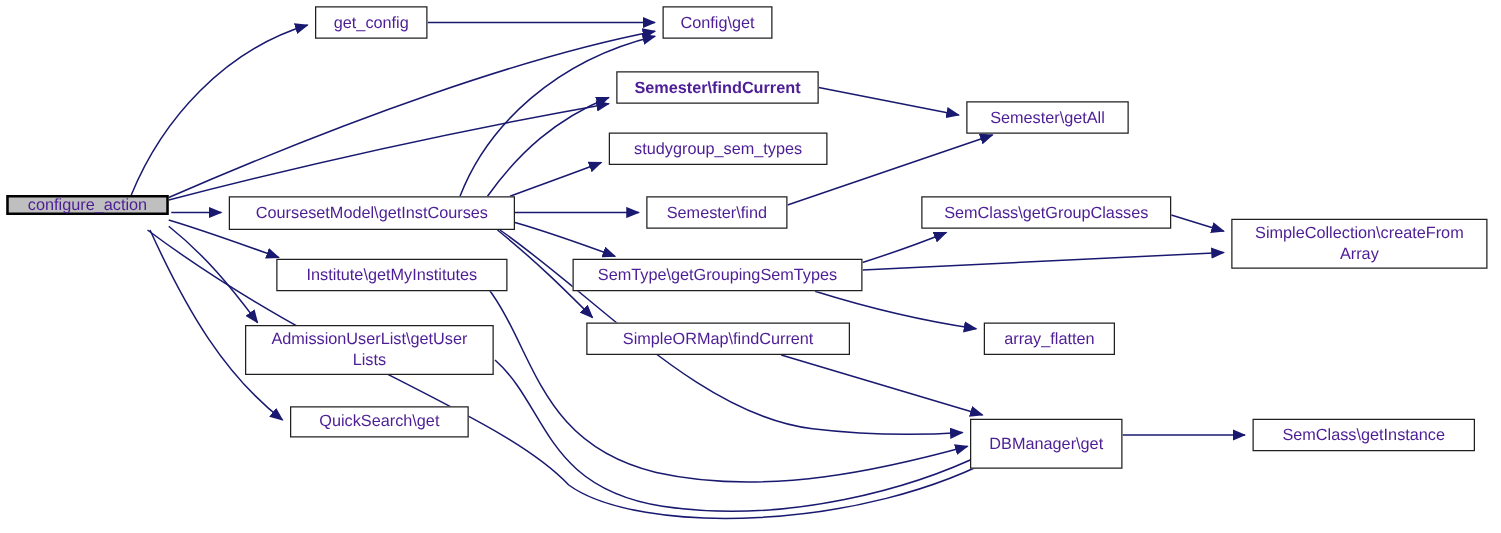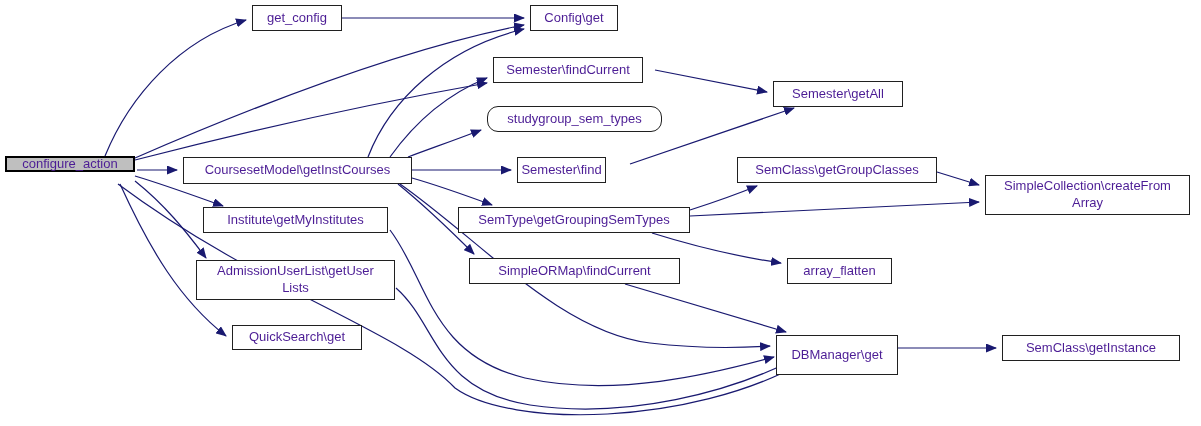--- a/index.html
+++ b/index.html
@@ -68,31 +68,31 @@
         <path d="M 135,176 C 165,185 195,196 223,206" fill="none" stroke="#191970" stroke-width="1.2" marker-end="url(#arrowhead)"></path>
         <path d="M 135,181 C 165,205 185,230 206,258" fill="none" stroke="#191970" stroke-width="1.2" marker-end="url(#arrowhead)"></path>
         <path d="M 120,184 C 150,250 180,300 226,336" fill="none" stroke="#191970" stroke-width="1.2" marker-end="url(#arrowhead)"></path>
         <path d="M 898,348 L 996,348" fill="none" stroke="#191970" stroke-width="1.2" marker-end="url(#arrowhead)"></path>
       </g>
   </svg>
   <div id="node-layer">
       <div class="node highlight" style="left: 5px; top: 156px; width: 130px; height: 16px;">configure_action</div>
       <div class="node" style="left: 252px; top: 5px; width: 90px; height: 26px;">get_config</div>
       <div class="node" style="left: 530px; top: 5px; width: 88px; height: 26px;">Config\get</div>
-      <div class="node" style="left: 493px; top: 57px; width: 150px; height: 26px;">Semester\findCurrent</div>
-      <div class="node" style="left: 487px; top: 106px; width: 175px; height: 26px; border-radius: 11px;">studygroup_sem_types</div>
-      <div class="node" style="left: 517px; top: 157px; width: 89px; height: 26px;">Semester\find</div>
+      <div class="node" style="left: 493px; top: 57px; width: 162px; height: 26px; font-weight: bold;">Semester\findCurrent</div>
+      <div class="node" style="left: 487px; top: 106px; width: 175px; height: 26px;">studygroup_sem_types</div>
+      <div class="node" style="left: 517px; top: 157px; width: 113px; height: 26px;">Semester\find</div>
       <div class="node" style="left: 773px; top: 81px; width: 130px; height: 26px;">Semester\getAll</div>
       <div class="node" style="left: 183px; top: 157px; width: 229px; height: 27px;">CoursesetModel\getInstCourses</div>
       <div class="node" style="left: 737px; top: 157px; width: 200px; height: 26px;">SemClass\getGroupClasses</div>
       <div class="node" style="left: 985px; top: 175px; width: 205px; height: 40px;">SimpleCollection\createFrom
 Array</div>
-      <div class="node" style="left: 203px; top: 207px; width: 185px; height: 26px;">Institute\getMyInstitutes</div>
+      <div class="node" style="left: 221px; top: 207px; width: 185px; height: 26px;">Institute\getMyInstitutes</div>
       <div class="node" style="left: 458px; top: 207px; width: 232px; height: 26px; text-align: center;">SemType\getGroupingSemTypes</div>
       <div class="node" style="left: 196px; top: 260px; width: 199px; height: 40px;">AdmissionUserList\getUser
 Lists</div>
       <div class="node" style="left: 469px; top: 258px; width: 211px; height: 26px;">SimpleORMap\findCurrent</div>
       <div class="node" style="left: 787px; top: 258px; width: 105px; height: 26px;">array_flatten</div>
-      <div class="node" style="left: 232px; top: 325px; width: 130px; height: 25px; text-align: right;">QuickSearch\get</div>
+      <div class="node" style="left: 232px; top: 325px; width: 143px; height: 25px; text-align: right;">QuickSearch\get</div>
       <div class="node" style="left: 776px; top: 335px; width: 122px; height: 40px;">DBManager\get</div>
       <div class="node" style="left: 1002px; top: 335px; width: 178px; height: 26px;">SemClass\getInstance</div>
     </div>
 </div>
 
 </body></html>

